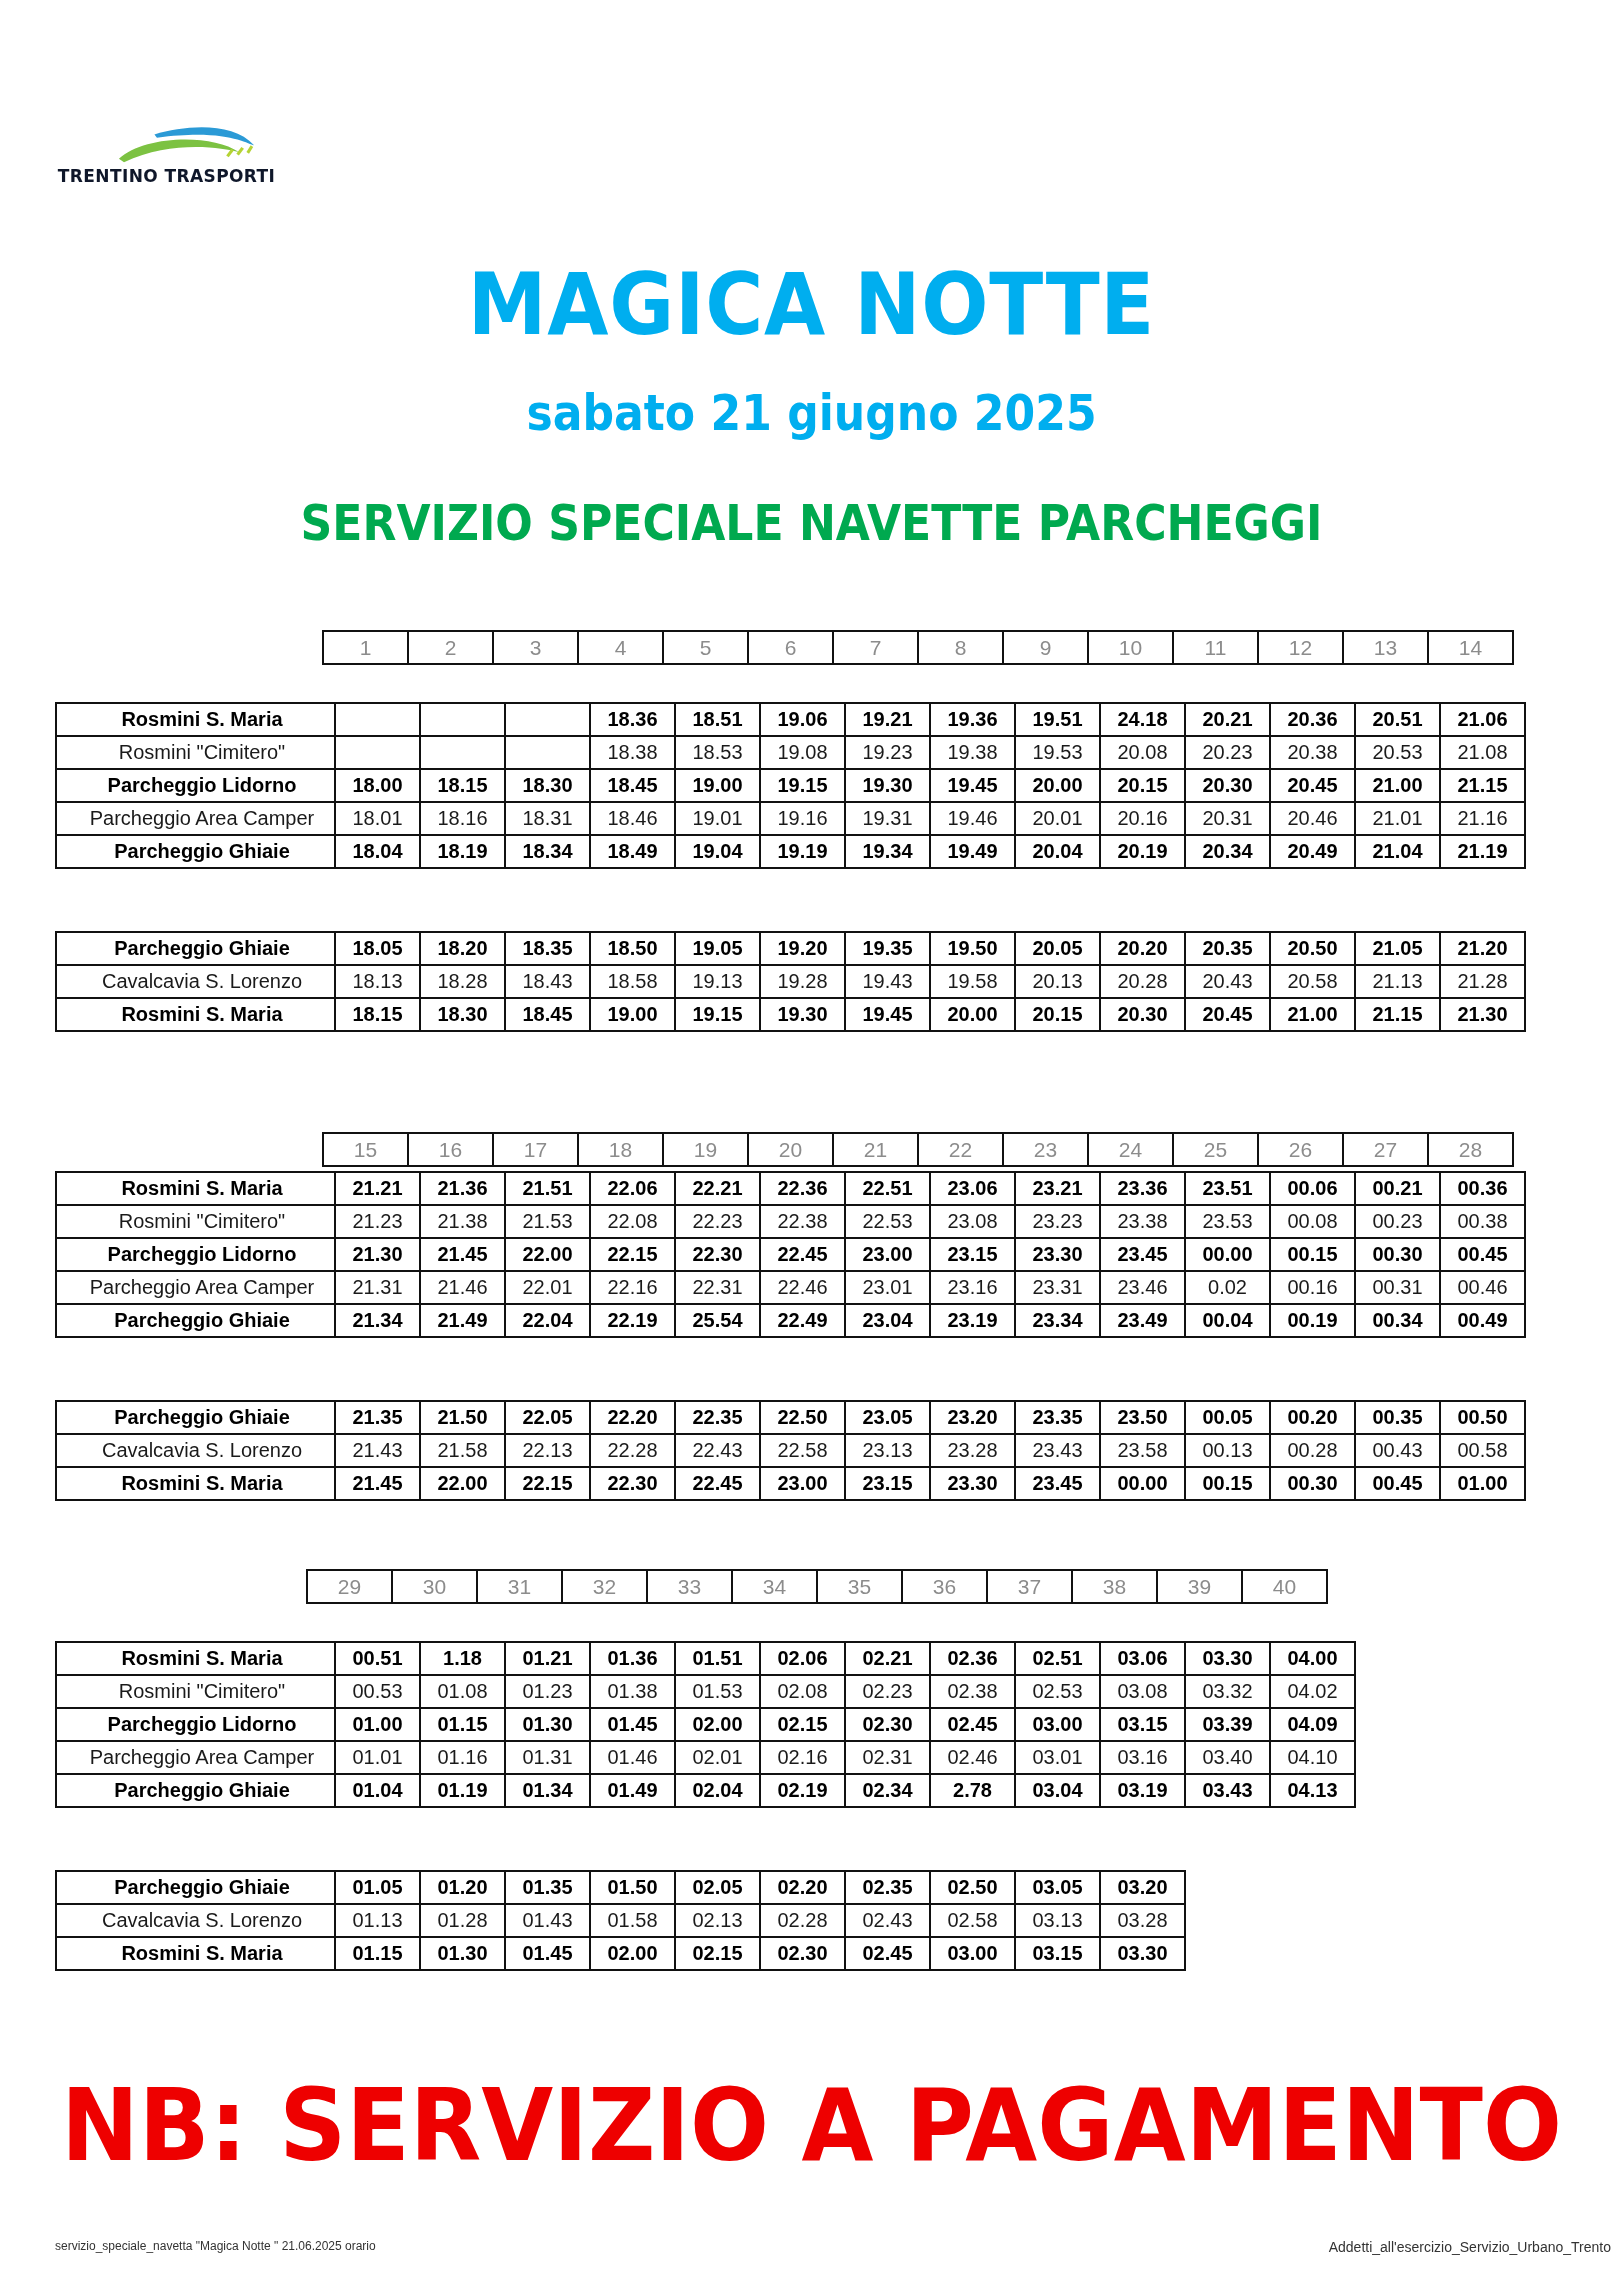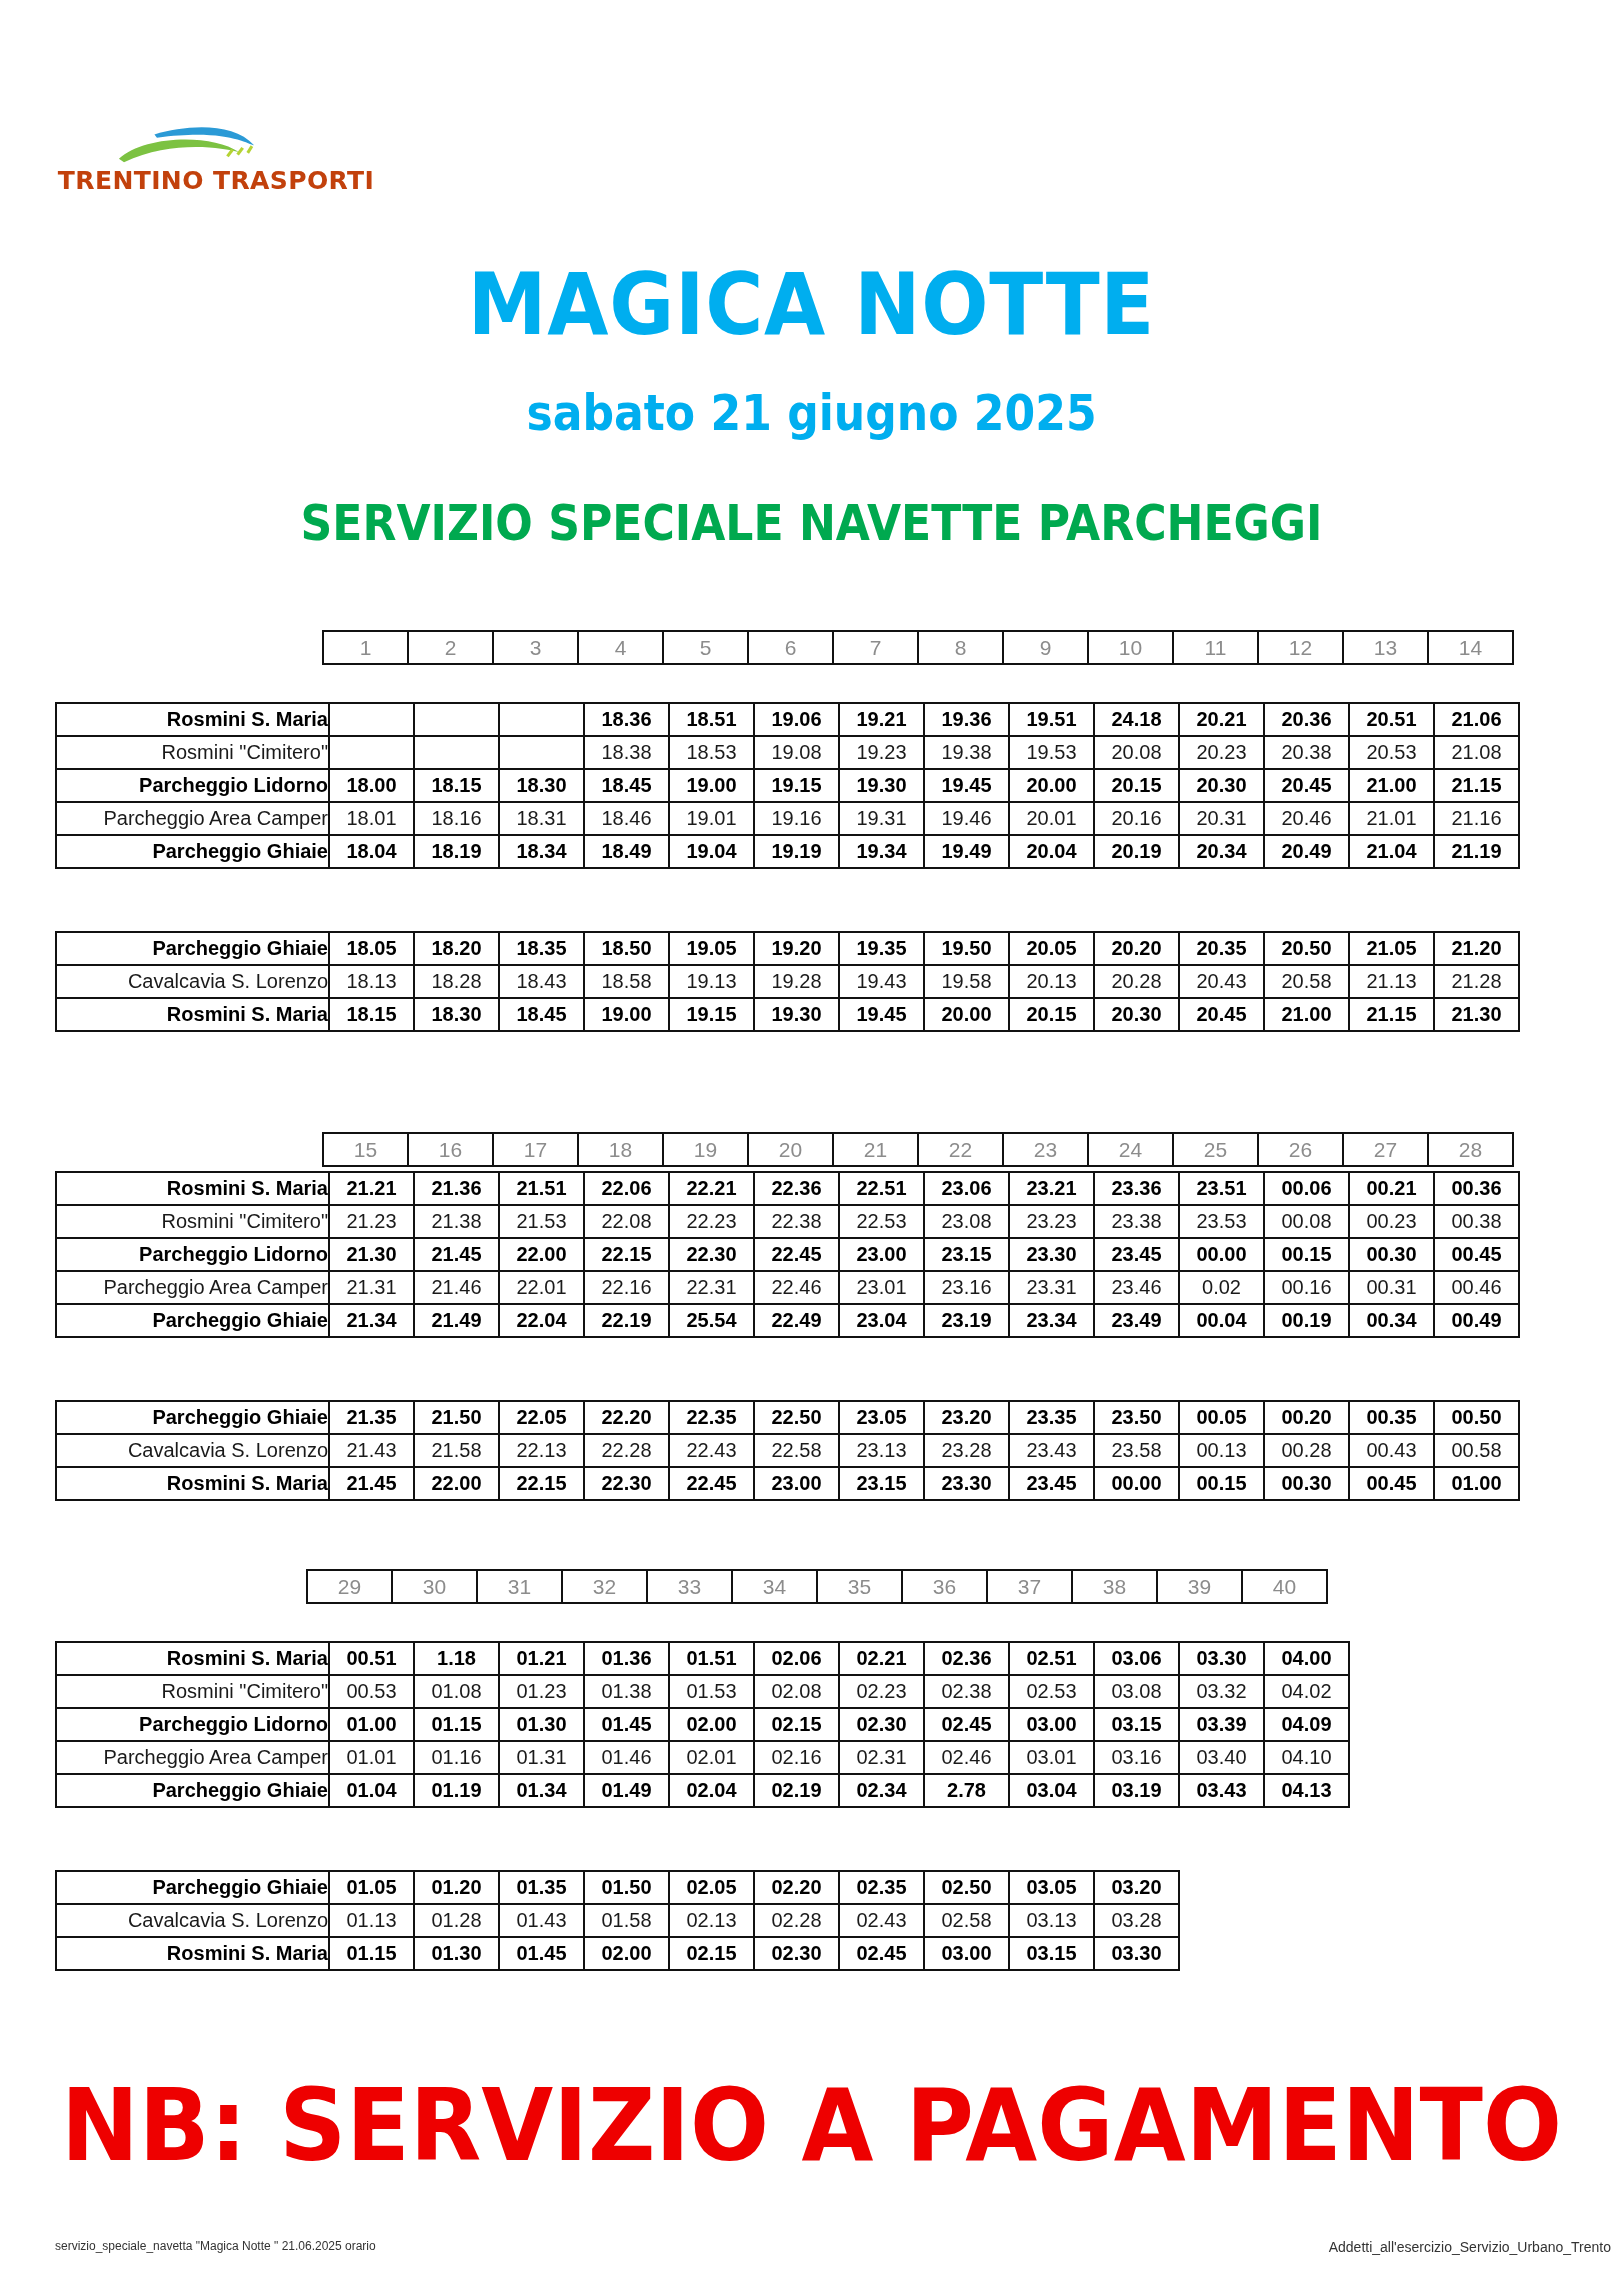--- a/index.html
+++ b/index.html
@@ -1,29 +1,29 @@
 <!DOCTYPE html>
 <html style="font-size:13.5px"><head>
 <meta charset="utf-8">
 <style>
   html, body { margin: 0; padding: 0; background: #ffffff; }
   body { width: 1623px; height: 2295px; position: relative; font-family: "Liberation Sans", sans-serif; color: #000; overflow: hidden; }
 
   .logo { position: absolute; left: 51px; top: 93px; width: 271px; height: 101px; }
   .logo svg { position: absolute; left: 0; top: 0; }
-  .logo-text { position: absolute; left: 6.8px; top: 73px; font-family: "DejaVu Sans", sans-serif; font-weight: bold; font-size: 25px; color: #c2410c; letter-spacing: 0.4px; white-space: nowrap; }
+  .logo-text { position: absolute; left: 6.8px; top: 73px; font-family: "DejaVu Sans", sans-serif; font-weight: bold; font-size: 17px; color: #0f172a; letter-spacing: 0.4px; white-space: nowrap; }
 
   .title { position: absolute; left: 0; width: 1623px; text-align: center; font-family: "DejaVu Sans", sans-serif; font-weight: bold; white-space: nowrap; }
   .t-main { top: 254px; font-size: 86px; color: #00aeef; letter-spacing: 0.8px; transform: scaleX(0.92); }
   .t-date { top: 385px; font-size: 49px; color: #00aeef; transform: scaleX(0.9); }
   .t-sub { top: 495px; font-size: 49px; color: #00a94f; transform: scaleX(0.9); }
 
   table.tt { position: absolute; border-collapse: collapse; table-layout: fixed; font-family: "Liberation Sans", sans-serif; }
   table.tt td { border: 2.5px solid #111; height: 31px; padding: 0; text-align: center; font-size: 20px; line-height: 31px; overflow: hidden; white-space: nowrap; }
-  table.tt td.stop { text-align: right; padding-left: 7px; width: 264px; }
+  table.tt td.stop { text-align: center; padding-left: 13px; width: 264px; }
   table.tt td.t { width: 83px; }
   table.hdr td { color: #8c8c8c; font-size: 21px; height: 30px; border-width: 2.1px; }
   tr.b td { font-weight: bold; }
   tr.r td { font-weight: normal; color: #1a1a1a; }
 
   .nb { position: absolute; left: 0; width: 1623px; top: 2067px; text-align: center; font-family: "DejaVu Sans", sans-serif; font-weight: bold; font-size: 100px; color: #ee0000; white-space: nowrap; transform: scaleX(0.93); }
 
   .foot { position: absolute; top: 2239px; font-size: 12px; color: #333; font-family: "Liberation Sans", sans-serif; white-space: nowrap; }
   .foot-l { left: 55px; }
   .foot-r { right: 12px; font-size: 14px; }

